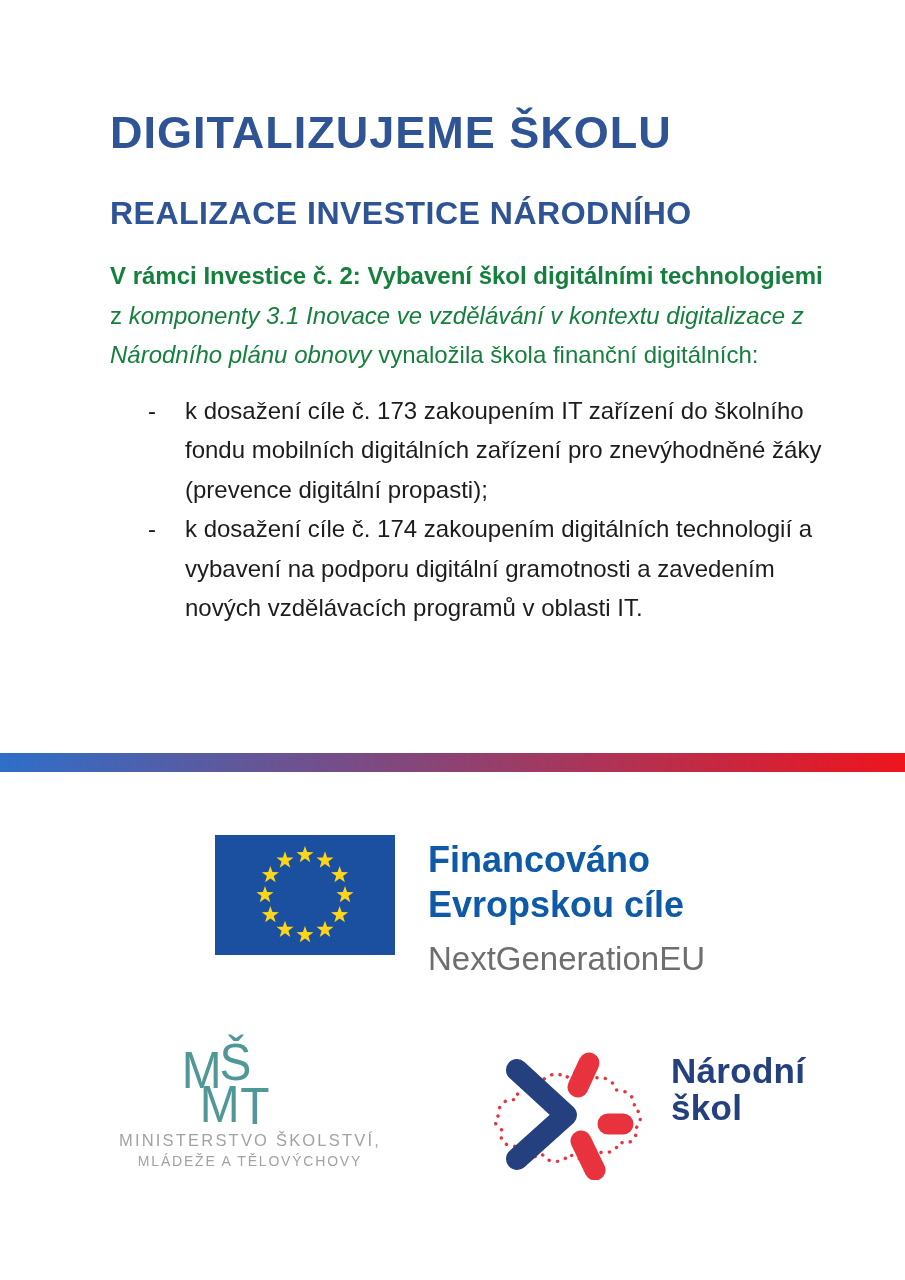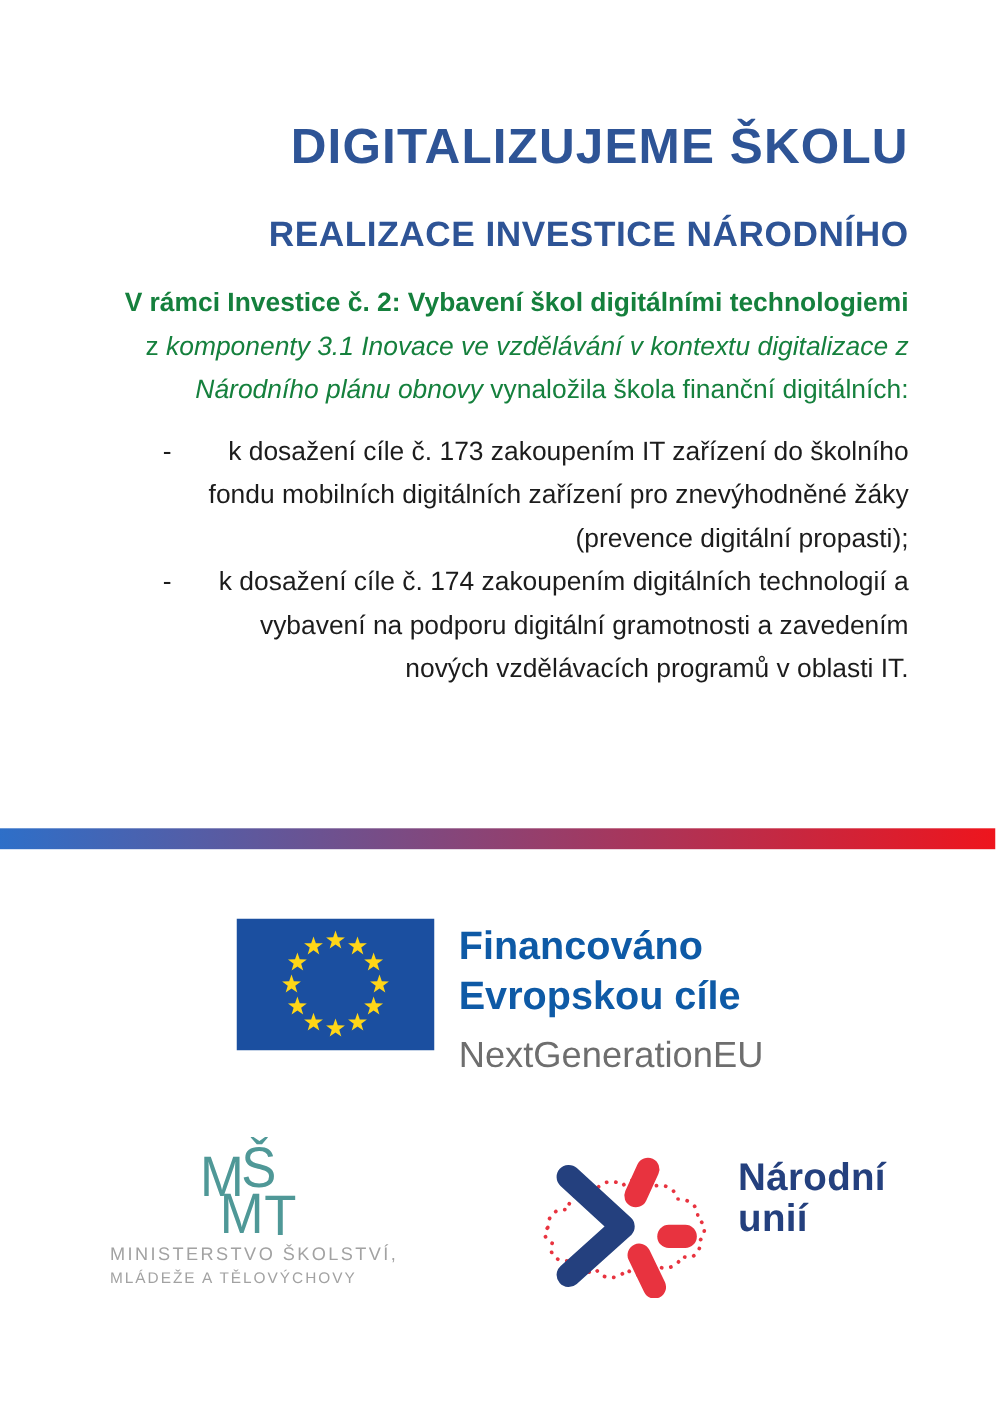--- a/index.html
+++ b/index.html
@@ -1,20 +1,20 @@
 <!DOCTYPE html>
 <html><head>
 <meta charset="utf-8">
 <style>
   html,body{margin:0;padding:0;}
   body{
     width:905px;height:1280px;background:#ffffff;position:relative;overflow:hidden;
     font-family:"Liberation Sans",sans-serif;
   }
-  .content{position:absolute;left:110px;top:106px;width:716px;text-align:right;}
+  .content{position:absolute;left:110px;top:106px;width:716px;}
   .title{
     font-size:45px;font-weight:bold;color:#2e5496;letter-spacing:1px;
     line-height:54px;margin:0 0 24px 0;
   }
   .subtitle{margin:0 0 14px 0;}
   .subtitle .sub-line{
     display:block;font-size:32px;font-weight:bold;color:#2e5496;
     letter-spacing:0.5px;line-height:58px;
   }
   .intro{
@@ -26,33 +26,33 @@
     list-style:none;margin:0;padding:0;
     font-size:24px;line-height:39.5px;color:#1c1c1c;
   }
   .goal-item{position:relative;padding-left:75px;}
   .goal-item .dash{position:absolute;left:38px;top:0;}
   .divider-bar{
     position:absolute;left:0;top:753px;width:905px;height:19px;
     background:linear-gradient(90deg,#2e6fc8 0%,#ee151d 100%);
   }
   
-  .eu-block{position:absolute;left:215px;top:835px;display:flex;gap:22px;}
+  .eu-block{position:absolute;left:215px;top:835px;display:flex;gap:33px;}
   .eu-text{margin-top:2px;}
   .eu-line{display:block;font-size:36px;font-weight:bold;color:#0e5aa6;line-height:45px;}
   .eu-ngeu{display:block;font-size:33px;color:#6e6e6e;line-height:44px;margin-top:10px;}
   
   .msmt-block{position:absolute;left:100px;top:1042px;width:300px;height:135px;}
   .msmt-monogram{position:absolute;left:80px;top:0;width:150px;height:88px;color:#4f9897;}
   .msmt-monogram span{position:absolute;font-size:52px;line-height:52px;font-weight:normal;transform:scaleX(0.92);}
   .mg-m1{left:0;top:2px;}
   .mg-s{left:38px;top:-6px;}
   .mg-m2{left:18px;top:36px;}
   .mg-t{left:59px;top:38px;}
-  .msmt-name{position:absolute;left:0;top:88px;width:300px;text-align:left;color:#a2a2a2;}
+  .msmt-name{position:absolute;left:0;top:88px;width:300px;text-align:center;color:#a2a2a2;}
   .msmt-name .nm1{display:block;font-size:16.5px;letter-spacing:2.2px;line-height:20px;}
   .msmt-name .nm2{display:block;font-size:14px;letter-spacing:1.8px;line-height:18px;margin-top:2px;}
   
   .npo-block{position:absolute;left:490px;top:1038px;display:flex;gap:23px;}
   .npo-text{padding-top:14px;}
   .npo-line{display:block;font-size:35px;font-weight:bold;color:#24407e;line-height:37px;letter-spacing:0.3px;}
 </style>
 </head>
 <body>
 
@@ -130,17 +130,17 @@
            C16,110 8,102 12,92 C4,88 4,82 8,78 Z"></path>
 
       <path fill="none" stroke="#24407e" stroke-width="22" stroke-linecap="round" stroke-linejoin="round" d="M27,32 L76,77 L27,121"></path>
 
       <path fill="none" stroke="#e8333f" stroke-width="21" stroke-linecap="round" d="M99,25 L88,49"></path>
       <path fill="none" stroke="#e8333f" stroke-width="21" stroke-linecap="round" d="M118,86 L133,86"></path>
       <path fill="none" stroke="#e8333f" stroke-width="21" stroke-linecap="round" d="M91,103 L105,132"></path>
     </svg>
     <div class="npo-text">
       <span class="npo-line">Národní</span>
-      <span class="npo-line">unií</span>
+      <span class="npo-line">škol</span>
     </div>
   </div>
 
 </div>
 
 </body></html>

